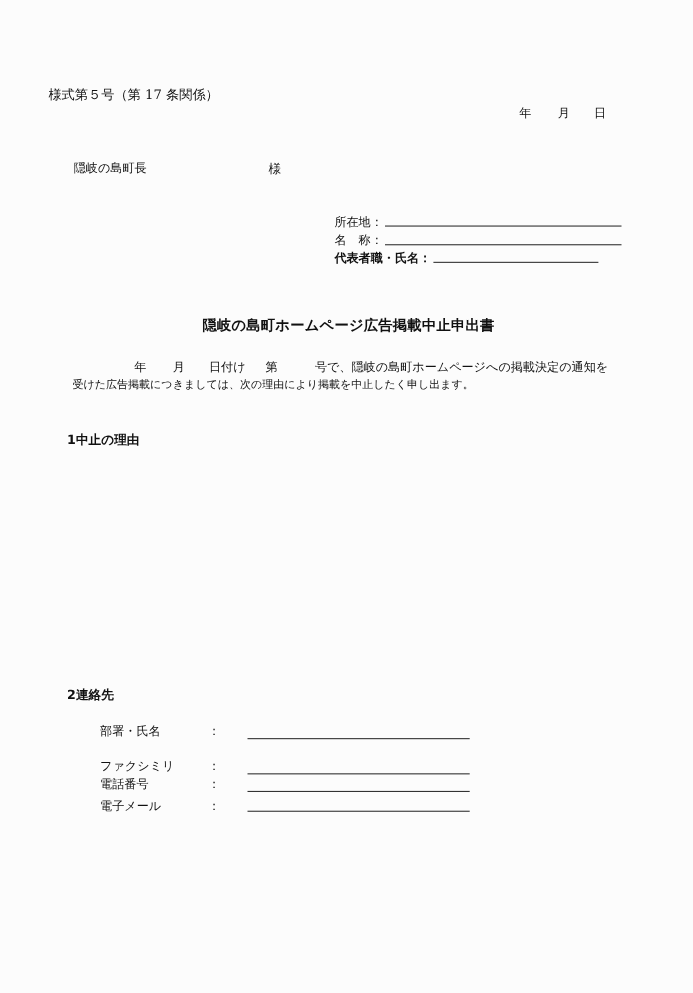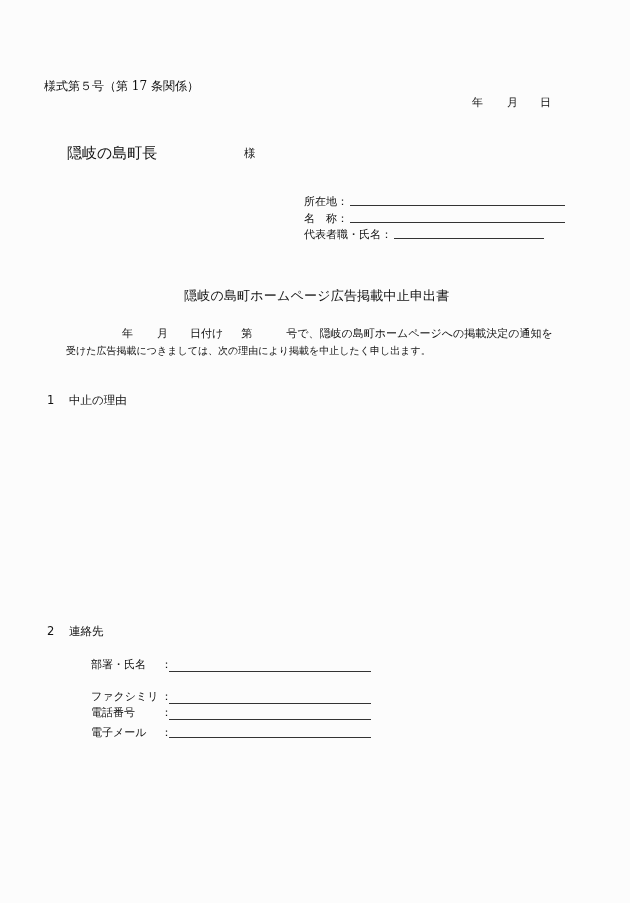--- a/index.html
+++ b/index.html
@@ -10,60 +10,60 @@
     body {
       width: 630px;
       height: 903px;
       position: relative;
       overflow: hidden;
       color: #111;
       font-family: "DejaVu Serif", "Liberation Serif", serif;
     }
     .abs { position: absolute; white-space: nowrap; }
     .mincho { font-family: "DejaVu Serif", "Liberation Serif", serif; font-size: 11px; line-height: 14px; }
-    .gothic { font-family: "DejaVu Sans", "Liberation Sans", sans-serif; font-weight: normal; }
+    .gothic { font-family: "DejaVu Sans", "Liberation Sans", sans-serif; font-weight: bold; text-align: right; }
 
     #form-number { left: 44px; top: 79px; font-size: 12px; }
     #date-year  { left: 472px; top: 96px; }
     #date-month { left: 507px; top: 96px; }
     #date-day   { left: 540px; top: 96px; }
 
-    #addressee { left: 67px; top: 146px; font-size: 15px; }
+    #addressee { left: 67px; top: 146px; font-size: 11px; }
     #addressee-honorific { left: 244px; top: 146px; font-size: 11.5px; }
 
     .field-row { position: absolute; display: flex; align-items: flex-start; height: 15px; }
     .field-label { font-size: 11px; line-height: 14px; white-space: nowrap; }
     .field-line {
       border-bottom: 1.3px solid #333;
       height: 10px;
       margin-left: 2px;
     }
 
     #row-address { left: 304px; top: 195px; }
     #row-address .field-line { width: 215px; }
     #row-name { left: 304px; top: 212px; }
     #row-name .field-line { width: 215px; }
-    #row-rep { left: 304px; top: 228px; }
+    #row-rep { left: 304px; top: 228px; font-weight: bold; }
     #row-rep .field-line { width: 150px; }
 
     #doc-title {
       left: 184px; top: 287px;
       font-size: 13px;
       letter-spacing: 0.2px;
     }
 
     #body-line1 { left: 66px; top: 327px; font-size: 11px; }
     #body-line2 { left: 66px; top: 344px; font-size: 10px; text-align: center; }
     .gap { display: inline-block; }
 
     #section1 { left: 47px; top: 393px; font-size: 11.5px; }
     #section2 { left: 47px; top: 624px; font-size: 11.5px; }
     .sec-num { display: inline-block; width: 22px; }
 
-    .contact-row { position: absolute; left: 91px; display: flex; align-items: flex-end; height: 15px; }
+    .contact-row { position: absolute; left: 91px; display: flex; align-items: flex-end; height: 15px; gap: 28px; }
     .contact-label { display: inline-block; width: 70px; font-size: 11px; line-height: 14px; white-space: nowrap; }
     .contact-colon { display: inline-block; width: 8px; font-size: 11px; line-height: 14px; }
     .contact-line { border-bottom: 1.3px solid #333; width: 202px; height: 10px; }
 
     #contact-0 { top: 657px; }
     #contact-1 { top: 673px; margin-top: 32px; }
     #contact-2 { top: 689px; }
     #contact-3 { top: 725px; align-items: center; }
 
     .blank-area { position: absolute; }

